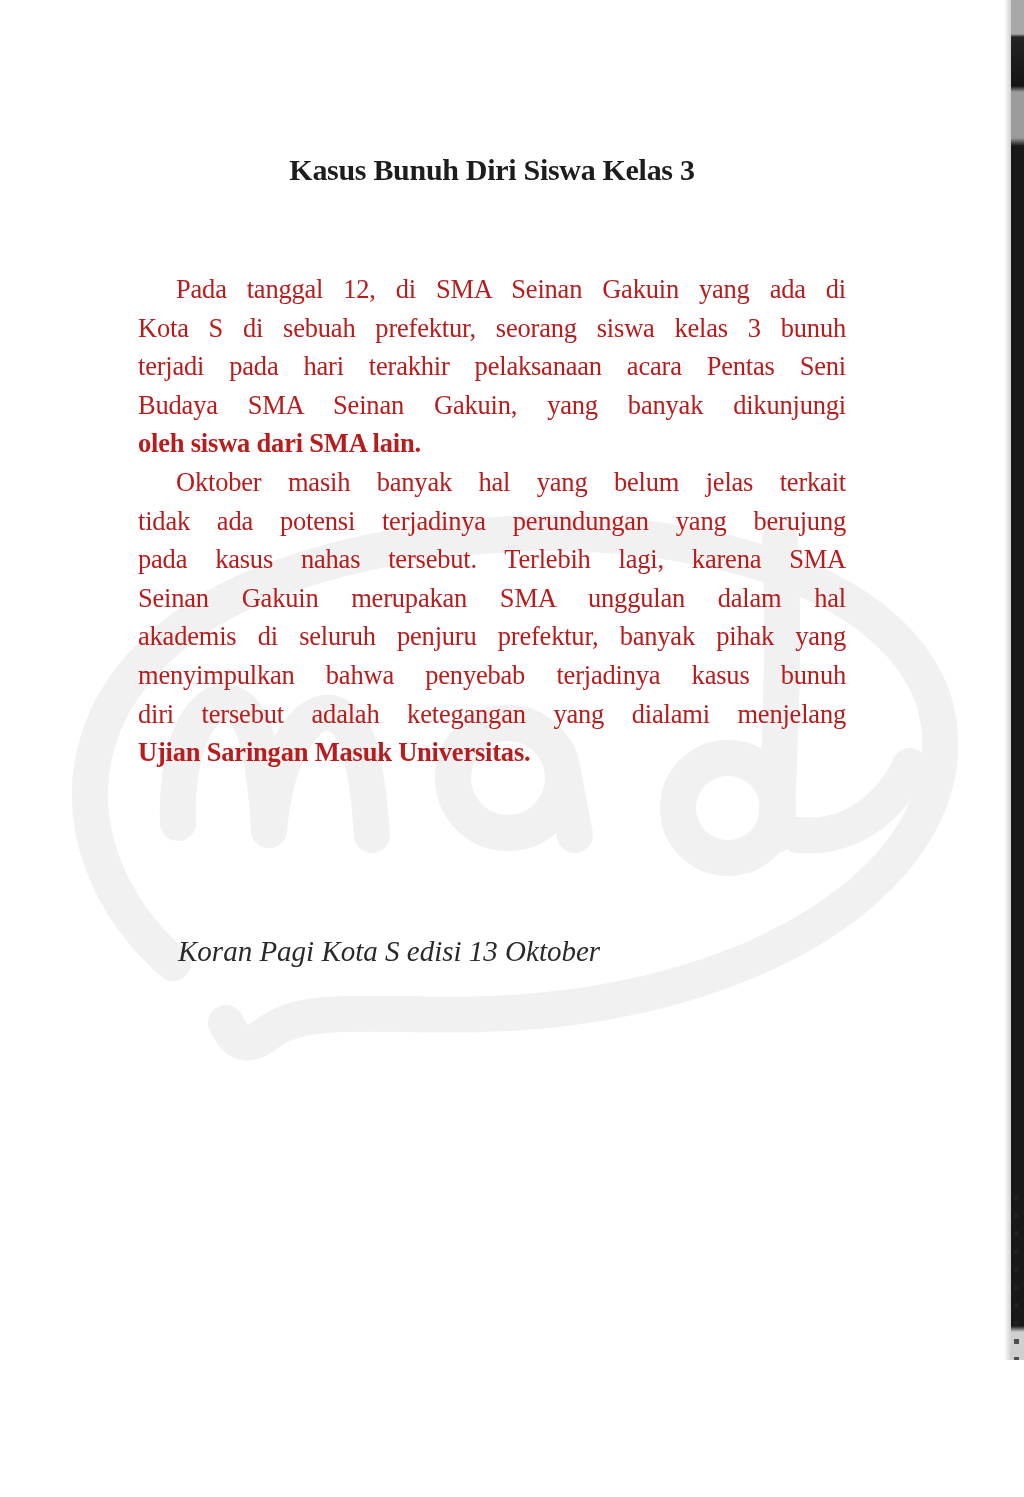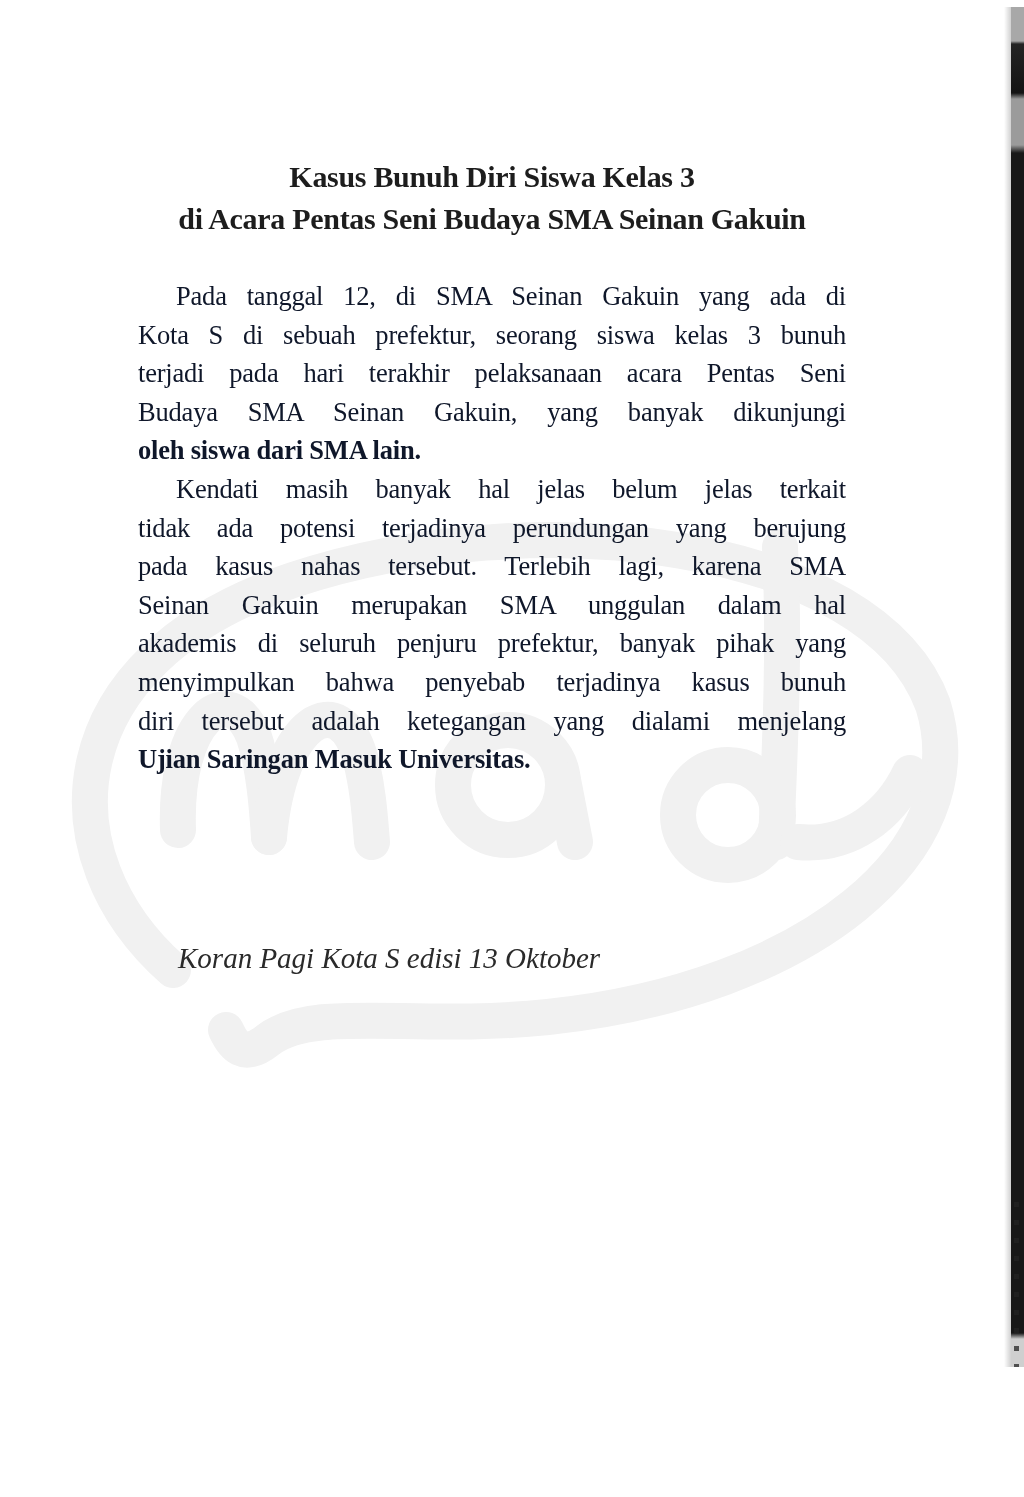--- a/index.html
+++ b/index.html
@@ -8,21 +8,20 @@
     background: #ffffff;
   }
   .page {
     position: relative;
     width: 1024px;
     height: 1360px;
     background: #ffffff;
     overflow: hidden;
     font-family: "Liberation Serif", serif;
     color: #222222;
-    margin-top: 7px;
   }
 
   
   .watermark {
     position: absolute;
     left: 28px;
     top: 478px;
     width: 932px;
     height: 590px;
     z-index: 0;
@@ -89,21 +88,21 @@
     color: #1d1d1d;
     letter-spacing: -0.3px;
     white-space: nowrap;
   }
   .body-block {
     position: absolute;
     top: 270px;
     left: 0;
     width: 100%;
     font-size: 26.5px;
-    color: #0f172a;
+    color: #b91c1c;
   }
   .line {
     height: 38.6px;
     line-height: 38.6px;
     text-align: justify;
     text-align-last: justify;
     white-space: nowrap;
     letter-spacing: -0.2px;
   }
   .line.first { text-indent: 38px; }
@@ -144,32 +143,31 @@
     <path d="M 752 62 C 757 162 752 262 748 357"></path>
     <path d="M 770 357 C 822 362 862 330 882 288"></path>
   </svg>
 
   <div class="scan-edge"></div>
 
   <div class="content">
 
     <div class="title-block">
       <div>Kasus Bunuh Diri Siswa Kelas 3</div>
-      <div>di Acara Pentas Seni Budaya SMA Seinan Gakuin</div>
     </div>
 
     <div class="body-block">
 
       <div class="line first">Pada tanggal 12, di SMA Seinan Gakuin yang ada di</div>
       <div class="line">Kota S di sebuah prefektur, seorang siswa kelas 3 bunuh</div>
       <div class="line">terjadi pada hari terakhir pelaksanaan acara Pentas Seni</div>
       <div class="line">Budaya SMA Seinan Gakuin, yang banyak dikunjungi</div>
       <div class="line last">oleh siswa dari SMA lain.</div>
 
-      <div class="line first">Kendati masih banyak hal jelas belum jelas terkait</div>
+      <div class="line first">Oktober masih banyak hal yang belum jelas terkait</div>
       <div class="line">tidak ada potensi terjadinya perundungan yang berujung</div>
       <div class="line">pada kasus nahas tersebut. Terlebih lagi, karena SMA</div>
       <div class="line">Seinan Gakuin merupakan SMA unggulan dalam hal</div>
       <div class="line">akademis di seluruh penjuru prefektur, banyak pihak yang</div>
       <div class="line">menyimpulkan bahwa penyebab terjadinya kasus bunuh</div>
       <div class="line">diri tersebut adalah ketegangan yang dialami menjelang</div>
       <div class="line last">Ujian Saringan Masuk Universitas.</div>
     </div>
 
     <div class="citation">Koran Pagi Kota S edisi 13 Oktober</div>

